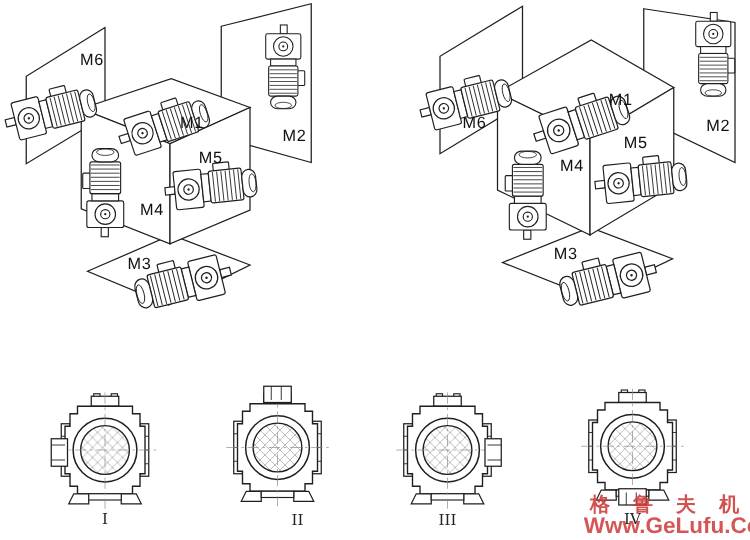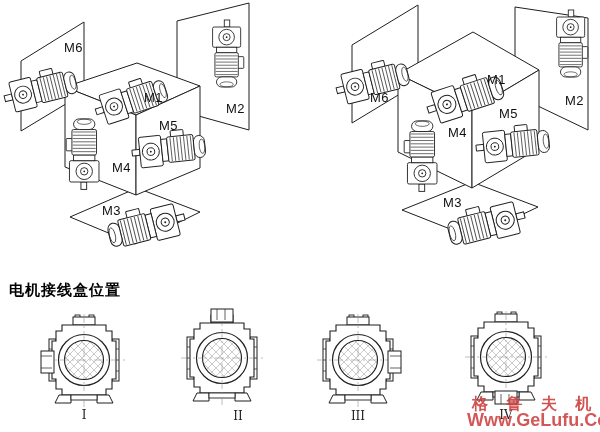--- a/index.html
+++ b/index.html
@@ -126,21 +126,20 @@
   <span class="mlabel" style="left:112px;top:160px">M4</span>
   <span class="mlabel" style="left:102px;top:203px">M3</span>
 
   <span class="mlabel" style="left:370px;top:90px">M6</span>
   <span class="mlabel" style="left:487px;top:72px">M1</span>
   <span class="mlabel" style="left:565px;top:93px">M2</span>
   <span class="mlabel" style="left:499px;top:106px">M5</span>
   <span class="mlabel" style="left:448px;top:125px">M4</span>
   <span class="mlabel" style="left:443px;top:195px">M3</span>
 
-  <div class="heading">电机接线盒位置</div>
 
   <svg style="left:40px;top:314px" width="88" height="98" viewBox="-6 0 88 98">
     <use href="#faceSym"></use>
     <g>
       <rect x="-5" y="37" width="13" height="22" fill="#fff" stroke="#1f1f1f" stroke-width="1"></rect>
       <path d="M-5,42 H6 M-5,54 H6" stroke="#1f1f1f" stroke-width="0.7"></path>
     </g>
   </svg>
 
   <svg style="left:178px;top:312px" width="88" height="98" viewBox="-6 0 88 98">

